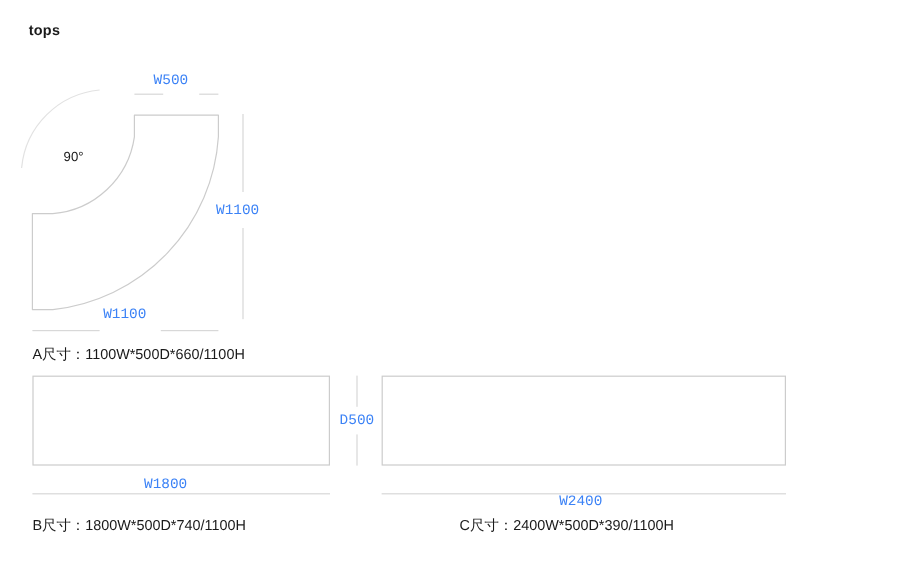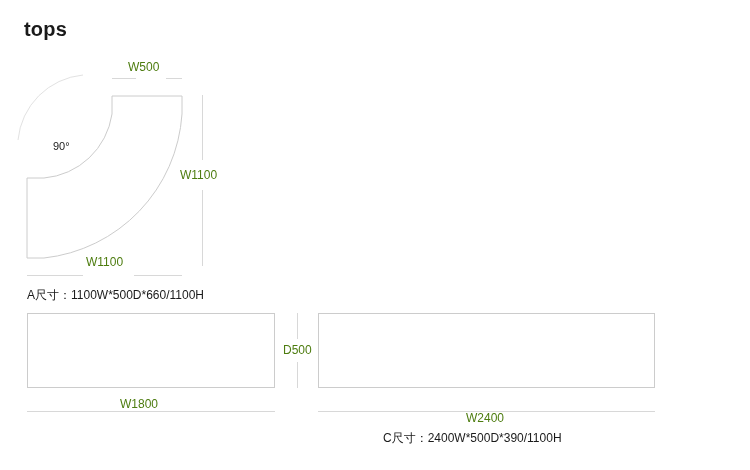--- a/index.html
+++ b/index.html
@@ -18,33 +18,34 @@
   .page {
     position: absolute;
     left: 0; top: 0;
     width: 750px;
     height: 470px;
   }
   #page-title {
     position: absolute;
     left: 24px;
     top: 18px;
-    font-size: 20px;
+    font-size: 12px;
     font-weight: bold;
     color: #1a1a1a;
     letter-spacing: 0.2px;
   }
 
   
   .dim-label {
     position: absolute;
     font-size: 12px;
-    color: #4d7c0f;
+    color: #3b82f6;
     white-space: nowrap;
     line-height: 1;
+    font-family: Liberation Mono, monospace;
   }
   .dim-line-h {
     position: absolute;
     height: 1px;
     background: #d8d8d8;
   }
   .dim-line-v {
     position: absolute;
     width: 1px;
     background: #d8d8d8;
@@ -72,21 +73,20 @@
     height: 220px;
   }
   #corner-stage svg {
     display: block;
   }
   .angle-label {
     position: absolute;
     font-size: 11px;
     color: #1a1a1a;
     line-height: 1;
-    margin-top: 15px;
   }
 </style>
 </head>
 <body>
 
 <div class="page">
 
   <div id="page-title">tops</div>
 
   <div class="dim-line-h" style="left:112px; top:78px; width:24px;"></div>
@@ -119,20 +119,21 @@
     <div class="angle-label" style="left:53px; top:66px;">90°</div>
   </div>
 
   <div class="caption" style="left:27px; top:289px;">A尺寸：1100W*500D*660/1100H</div>
 
   <div class="rect-part" style="left:27px; top:313px; width:248px; height:75px;"></div>
 
   <div class="dim-label" style="left:120px; top:398px;">W1800</div>
   <div class="dim-line-h" style="left:27px; top:411px; width:248px;"></div>
 
+  <div class="caption" style="left:27px; top:432px;">B尺寸：1800W*500D*740/1100H</div>
 
   <div class="dim-line-v" style="left:297px; top:313px; height:26px;"></div>
   <div class="dim-line-v" style="left:297px; top:362px; height:26px;"></div>
   <div class="dim-label" style="left:283px; top:344px;">D500</div>
 
   <div class="rect-part" style="left:318px; top:313px; width:337px; height:75px;"></div>
 
   <div class="dim-label" style="left:466px; top:412px;">W2400</div>
   <div class="dim-line-h" style="left:318px; top:411px; width:337px;"></div>
 

